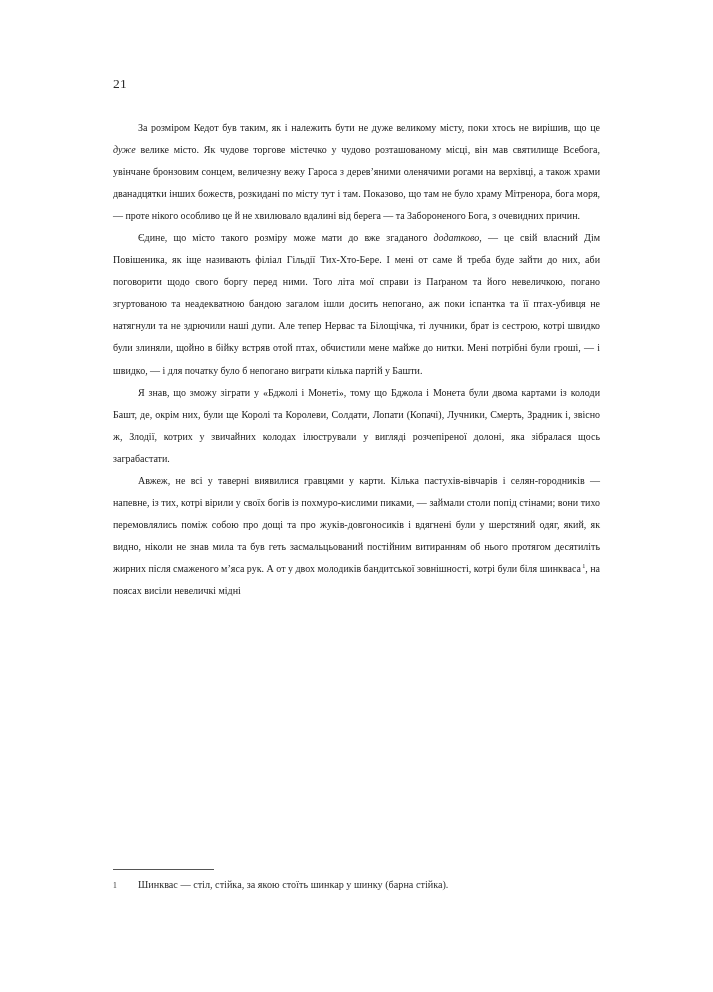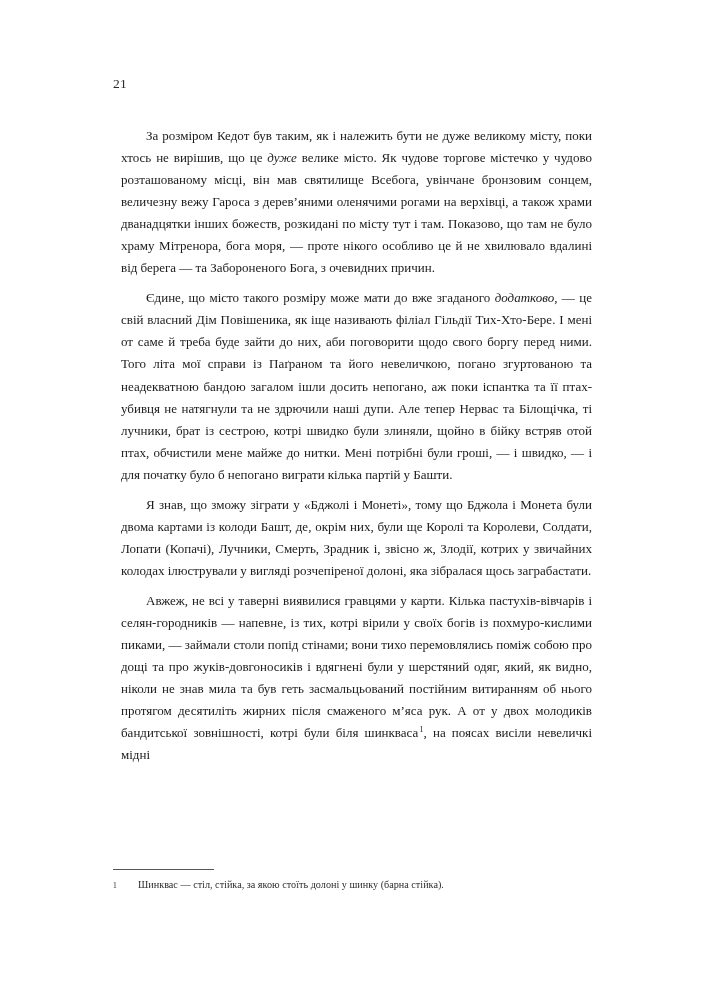--- a/index.html
+++ b/index.html
@@ -37,22 +37,22 @@
   }
 
   .textblock {
     position: absolute;
     top: 117px;
     left: 113px;
     width: 487px;
   }
 
   p.para {
-    margin: 8px;
-    font-size: 13px;
+    margin: 0;
+    font-size: 10px;
     line-height: 22.05px;
     text-align: justify;
     text-justify: inter-word;
     text-indent: 25px;
     hyphens: manual;
     -webkit-hyphens: manual;
     word-spacing: -0.1px;
   }
 
   p.para em {
@@ -126,17 +126,17 @@
     <p class="para">
       <span>Авжеж, не всі у таверні виявилися гравцями у карти. Кілька пастухів-вівчарів і селян-городників — напевне, із тих, котрі вірили у своїх богів із похмуро-кислими пиками, — займали столи попід стінами; вони тихо перемовлялись поміж собою про дощі та про жуків-довгоносиків і вдягнені були у шерстяний одяг, який, як видно, ніколи не знав мила та був геть засмальцьований постійним витиранням об нього протягом десятиліть жирних після смаженого м’яса рук. А от у двох молодиків бандитської зовнішності, котрі були біля шинкваса</span><sup class="fnref">1</sup><span>, на поясах висіли невеличкі мідні</span>
     </p>
 
   </div>
 
   <div class="footnote-area">
     <div class="footnote-rule"></div>
     <div class="footnote">
       <span class="footnote-num">1</span>
-      <span class="footnote-text">Шинквас — стіл, стійка, за якою стоїть долоні у шинку (барна стійка).</span>
+      <span class="footnote-text">Шинквас — стіл, стійка, за якою стоїть шинкар у шинку (барна стійка).</span>
     </div>
   </div>
 
 </div>
 
 </body></html>

